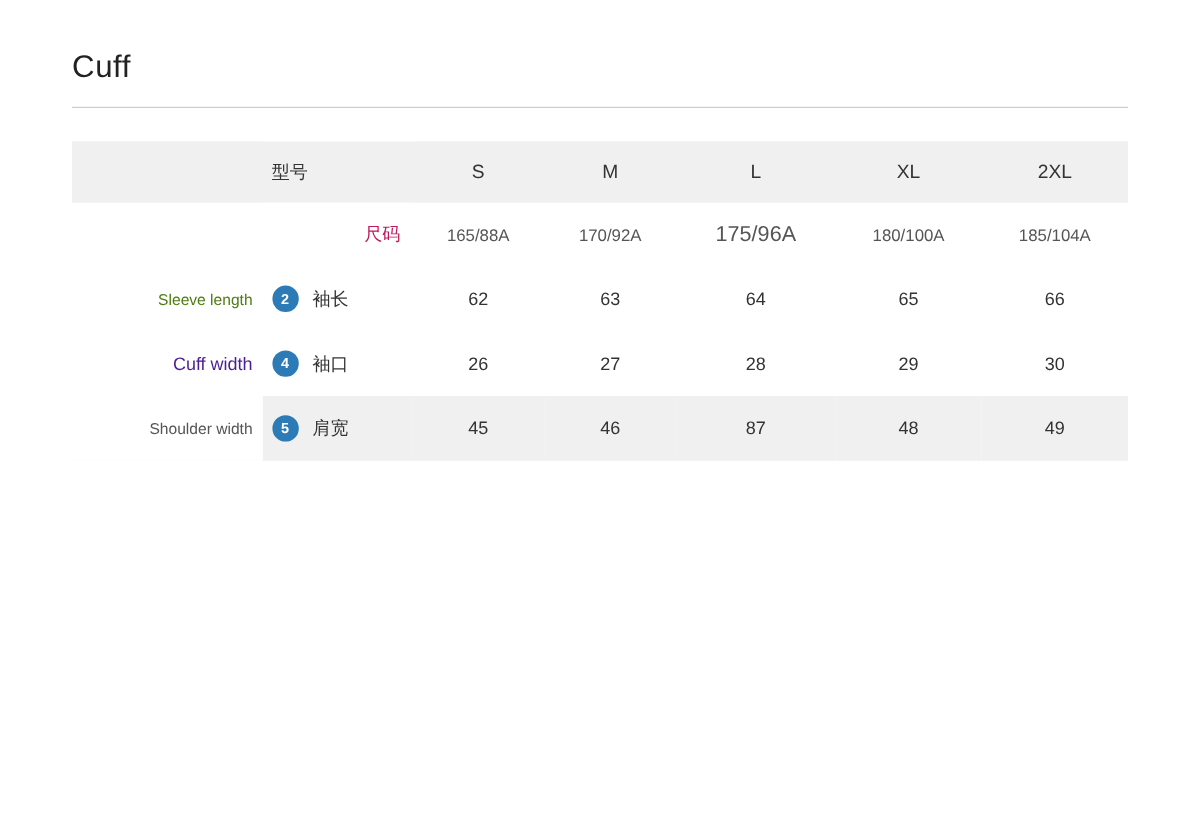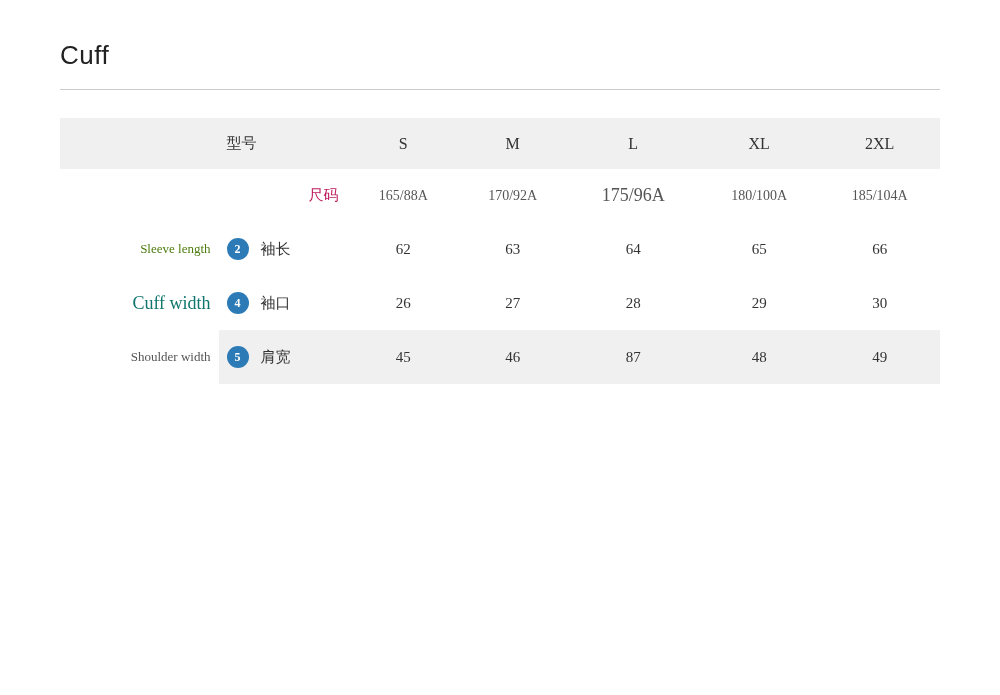--- a/index.html
+++ b/index.html
@@ -29,21 +29,20 @@
 
     .divider {
       border: none;
       border-top: 1px solid #ccc;
       margin-bottom: 28px;
     }
 
     .size-table {
       width: 100%;
       border-collapse: collapse;
-      font-family: Liberation Serif, serif;
     }
 
     .size-table tr:nth-child(odd) {
       background-color: #f0f0f0;
     }
     .size-table tr:nth-child(even) {
       background-color: #ffffff;
     }
 
     .size-table th, .size-table td {
@@ -162,21 +161,21 @@
               <span class="zh-label">袖长</span>
             </div>
           </td>
           <td>62</td>
           <td>63</td>
           <td>64</td>
           <td>65</td>
           <td>66</td>
         </tr>
         <tr class="data-row-even">
-          <td class="row-label-cell" style="font-size: 18px; color: #0f766e; background: rgb(255, 255, 255);">Cuff width</td>
+          <td class="row-label-cell" style="font-size: 15px; color: #4c1d95; background: rgb(255, 255, 255);">Cuff width</td>
           <td style="text-align: left; padding-left: 8px;">
             <div class="combined-label">
               <span class="badge">4</span>
               <span class="zh-label">袖口</span>
             </div>
           </td>
           <td>26</td>
           <td>27</td>
           <td>28</td>
           <td>29</td>

